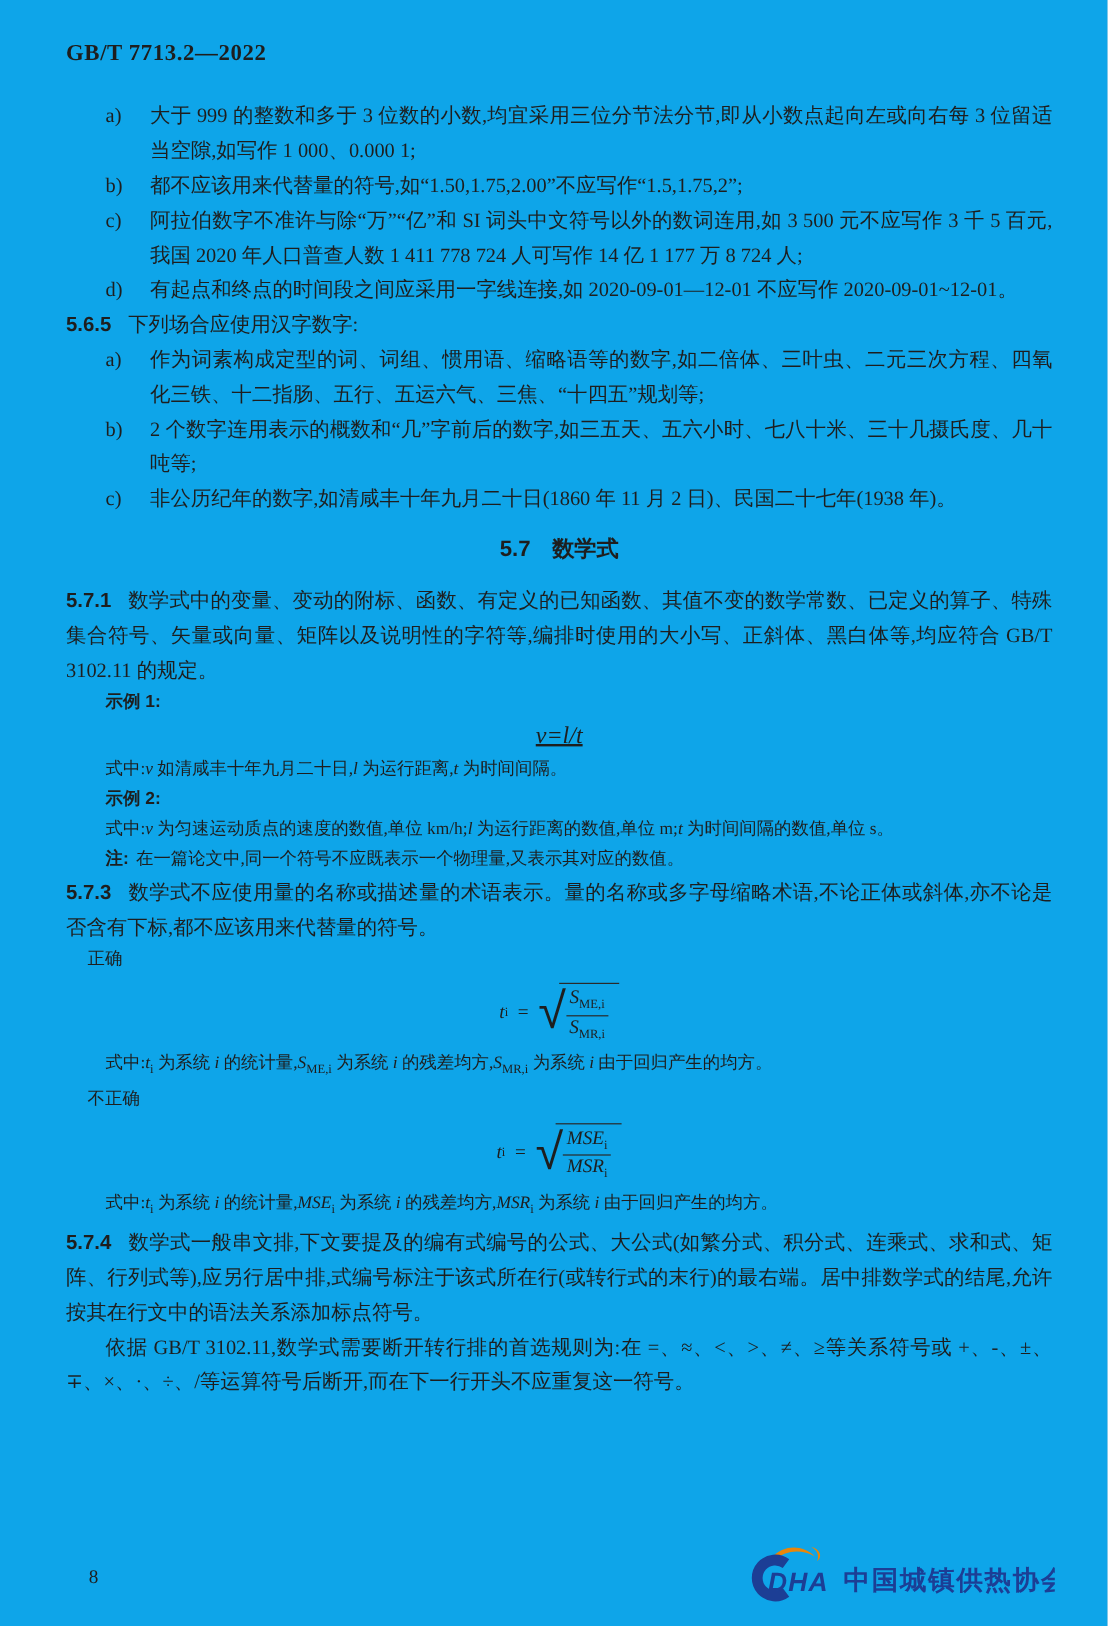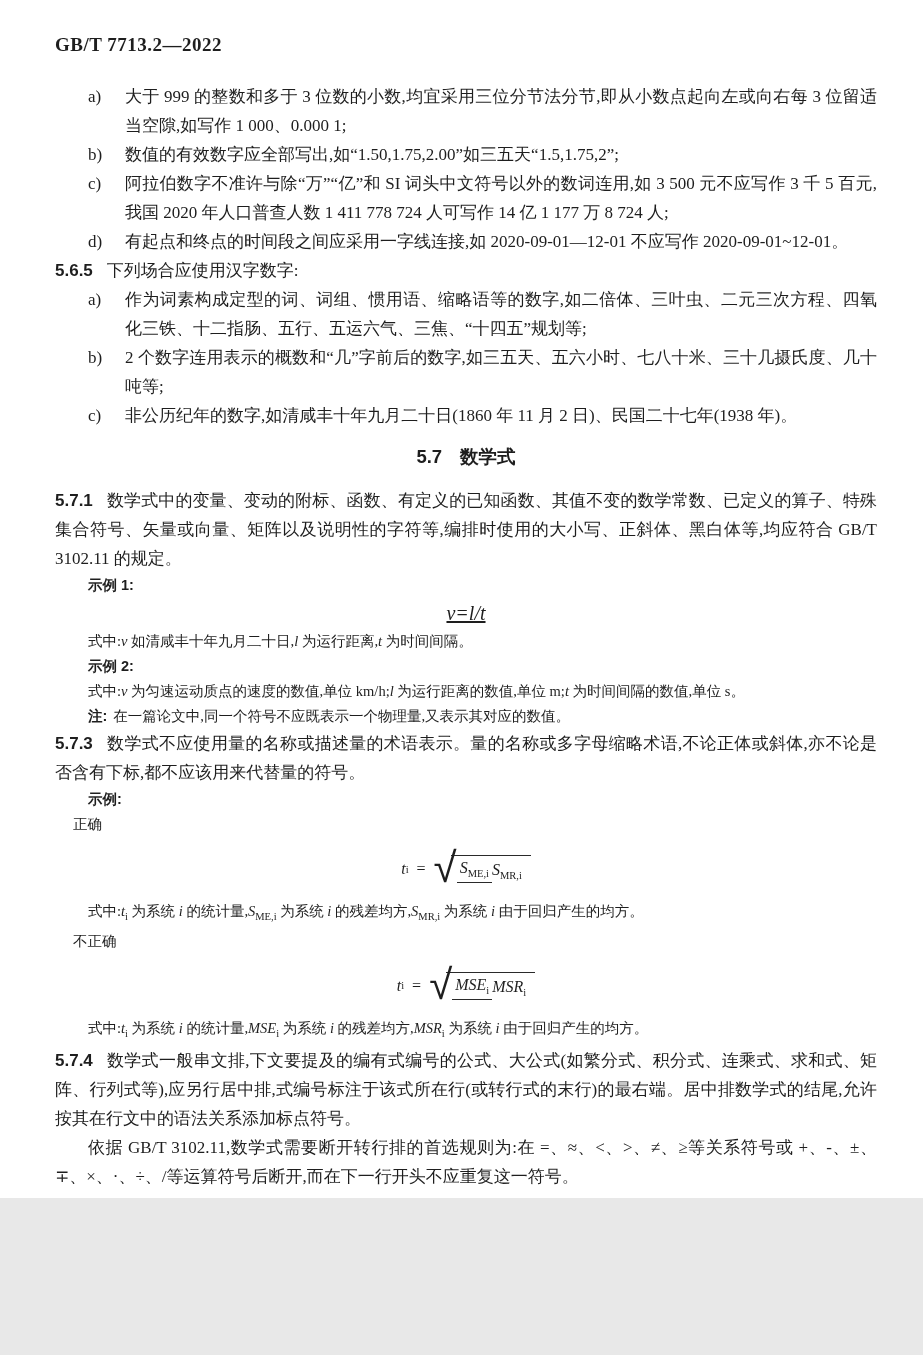--- a/index.html
+++ b/index.html
@@ -1,20 +1,20 @@
 <!DOCTYPE html>
 <html><head>
 <meta charset="utf-8">
 <style>
   html,body{margin:0;padding:0;background:#e8e8e8;}
   .page{
     position:relative;
-    width:923px;height:1198px;
+    width:923px;height:1355px;
     margin:0 auto;
-    background:#ffffff;
+    background:#0ea5e9;
     box-sizing:border-box;
     padding:34px 46px 0 55px;
     font-family:"Liberation Serif","DejaVu Serif",serif;
     color:#1e1e1e;
     overflow:hidden;
   }
   .doc-header{
     font-weight:700;
     font-size:19px;
     letter-spacing:.5px;
@@ -70,21 +70,21 @@
   .math i{font-family:"Liberation Serif","DejaVu Serif",serif;}
   .math sub,.ex-note sub{font-size:10.5px;vertical-align:sub;}
   .eq{margin:0 8px;font-style:normal;}
   .sqrt{display:inline-flex;align-items:center;}
   .radsign{
     font-family:"DejaVu Sans",sans-serif;
     font-size:42px;font-weight:200;line-height:0;
     transform:translateY(-1px);
   }
   .radicand{
-    display:inline-flex;flex-direction:row;align-items:center;
+    display:inline-flex;flex-direction:column;align-items:center;
     border-top:1.6px solid #2a2a2a;
     padding:3px 9px 0 6px;
     margin-left:-6px;
   }
   .fnum{border-bottom:1.3px solid #2a2a2a;padding:0 3px 1px 3px;line-height:1.15;}
   .fden{padding-top:1px;line-height:1.15;}
   .indent2{ text-indent:33px;}
   .footer-pagenum{
     position:absolute;left:74px;top:1306px;
     font-size:16px;
@@ -101,21 +101,21 @@
 
   <div class="doc-header">GB/T 7713.2—2022</div>
 
   <div class="list">
     <div class="li">
       <span class="lbl">a)</span>
       <span>大于 999 的整数和多于 3 位数的小数,均宜采用三位分节法分节,即从小数点起向左或向右每 3 位留适当空隙,如写作 1 000、0.000 1;</span>
     </div>
     <div class="li">
       <span class="lbl">b)</span>
-      <span>数值的有效数字应全部写出,如“1.50,1.75,2.00”如三五天“1.5,1.75,2”;</span>
+      <span>都不应该用来代替量的符号,如“1.50,1.75,2.00”不应写作“1.5,1.75,2”;</span>
     </div>
     <div class="li">
       <span class="lbl">c)</span>
       <span>阿拉伯数字不准许与除“万”“亿”和 SI 词头中文符号以外的数词连用,如 3 500 元不应写作 3 千 5 百元,我国 2020 年人口普查人数 1 411 778 724 人可写作 14 亿 1 177 万 8 724 人;</span>
     </div>
     <div class="li">
       <span class="lbl">d)</span>
       <span>有起点和终点的时间段之间应采用一字线连接,如 2020-09-01—12-01 不应写作 2020-09-01~12-01。</span>
     </div>
   </div>
@@ -153,21 +153,20 @@
 
   <p class="ex-label">示例 2:</p>
   <p class="ex-note"><span>式中:</span><i>v</i><span> 为匀速运动质点的速度的数值,单位 km/h;</span><i>l</i><span> 为运行距离的数值,单位 m;</span><i>t</i><span> 为时间间隔的数值,单位 s。</span></p>
 
   <p class="note-line"><span class="note-lbl">注:</span><span>在一篇论文中,同一个符号不应既表示一个物理量,又表示其对应的数值。</span></p>
 
   <p class="clause">
     <span class="sec-num">5.7.3</span><span>数学式不应使用量的名称或描述量的术语表示。量的名称或多字母缩略术语,不论正体或斜体,亦不论是否含有下标,都不应该用来代替量的符号。</span>
   </p>
 
-  <p class="ex-label">示例:</p>
   <p class="plain-word">正确</p>
 
   <div class="formula-block">
     <span class="math">
       <i>t</i>
         <sub>i</sub>
         <span class="eq">=</span>
         <span class="sqrt">
           <span class="radsign">√</span>
           <span class="radicand">

